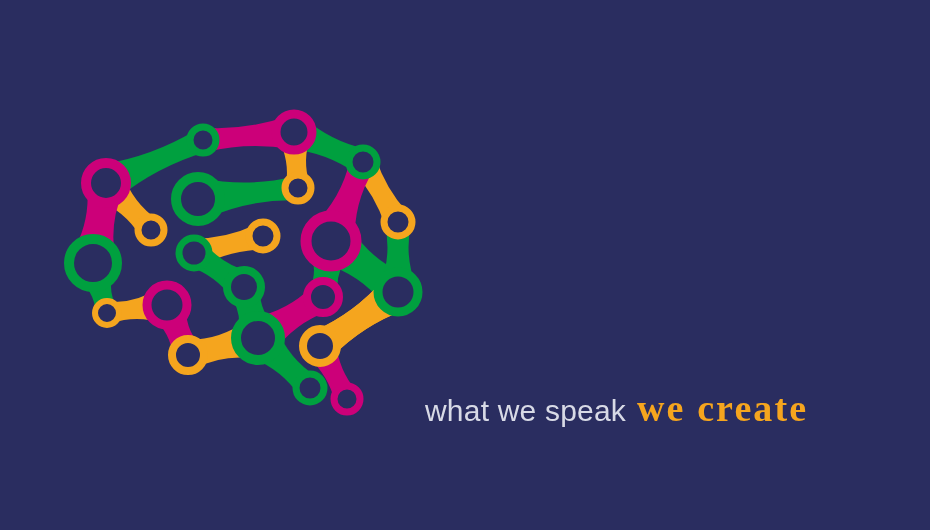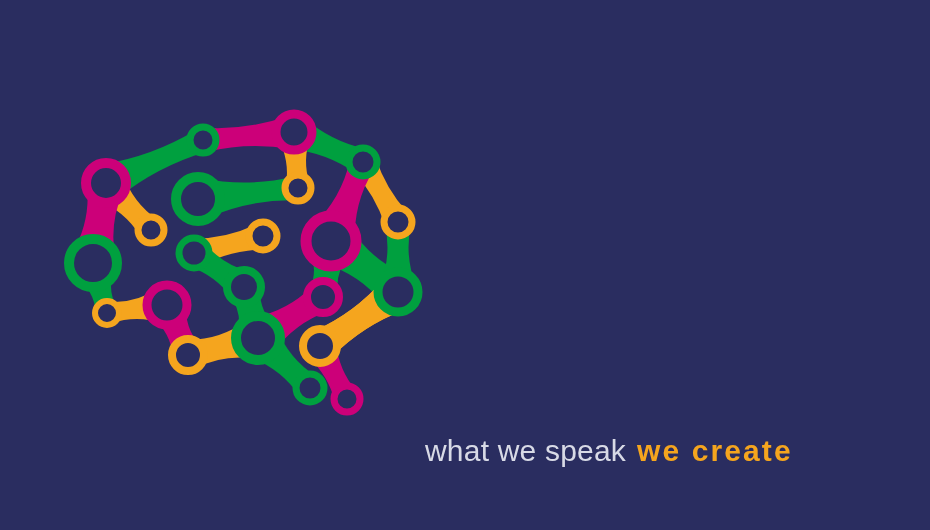--- a/index.html
+++ b/index.html
@@ -33,28 +33,28 @@
     height: 40px;
     display: flex;
     align-items: baseline;
     white-space: nowrap;
   }
   .tag-light {
     font-size: 30px;
     font-weight: 400;
     color: #d8dae6;
     letter-spacing: 0.2px;
-    margin-top: 48px;
   }
   .tag-strong {
-    font-size: 30px;
+    font-size: 38px;
     font-weight: 700;
     color: #f5a51e;
     letter-spacing: 2.1px;
     margin-left: 11px;
+    font-family: Liberation Serif, serif;
   }
 </style>
 </head>
 <body>
 
 <div id="stage">
 
   <div id="brain-logo">
     <svg id="brain-svg" width="380" height="345" viewBox="0 0 380 345" xmlns="http://www.w3.org/2000/svg">
         <g>

